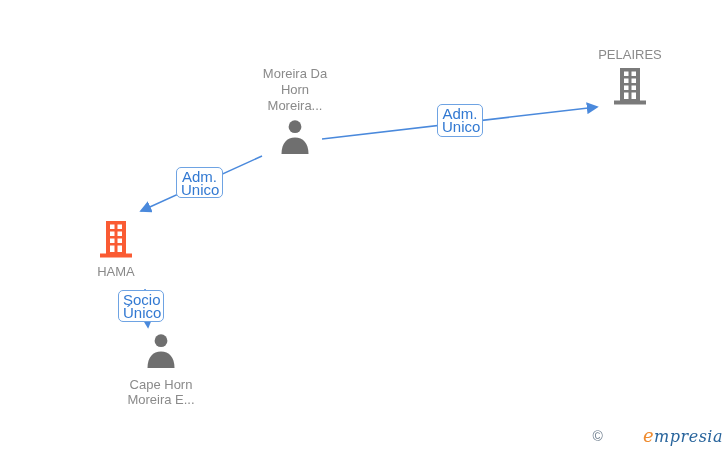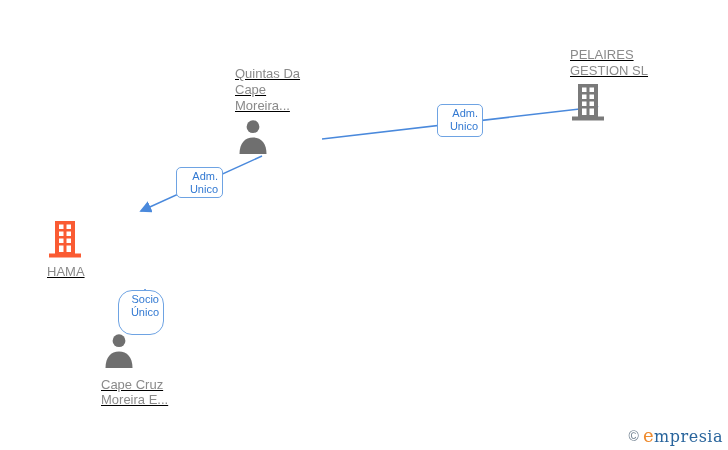--- a/index.html
+++ b/index.html
@@ -16,62 +16,64 @@
     overflow: hidden;
   }
   #edge-layer {
     position: absolute;
     left: 0; top: 0;
     width: 728px; height: 450px;
     pointer-events: none;
   }
   .node {
     position: absolute;
+    text-align: center;
     cursor: pointer;
-    text-decoration: underline;
   }
   .node-label {
     color: #8a8a8a;
     font-size: 13px;
     line-height: 16px;
     white-space: nowrap;
   }
   .node-label span { display: block; }
   .icon-wrap { display: inline-block; }
   .edge-label {
     position: absolute;
     box-sizing: border-box;
     background: #ffffff;
     border: 1.5px solid #6ea3e3;
     border-radius: 5px;
     color: #3279d2;
-    font-size: 11px;
+    font-size: 15px;
     line-height: 13.5px;
-    text-align: right;
+    text-align: center;
     padding: 1.5px 4px 0 4px;
     white-space: nowrap;
   }
   .edge-label span { display: block; }
   #watermark {
     position: absolute;
     right: 5px;
     bottom: 4px;
     display: flex;
     align-items: center;
     gap: 4px;
     cursor: pointer;
   }
   #watermark .copy {
     color: #6f7f8f;
     font-size: 14px;
   }
   #watermark .brand {
     font-family: "DejaVu Serif", serif;
+    font-style: italic;
     font-size: 16px;
     letter-spacing: 0.5px;
+    margin-left: 36px;
   }
   #watermark .brand .b-e  { color: #ef8b2e; font-size: 18px; }
   #watermark .brand .b-rest { color: #28649c; }
 </style>
 </head>
 <body>
 
 <div id="canvas">
 
   <svg id="edge-layer">
@@ -80,54 +82,53 @@
         <path d="M0,0 L10,5 L0,10 z" fill="#4a89dc"></path>
       </marker>
     </defs>
     <line x1="322" y1="139" x2="597" y2="107" stroke="#4a89dc" stroke-width="1.5" marker-end="url(#arrow)"></line>
     <line x1="262" y1="156" x2="141" y2="211" stroke="#4a89dc" stroke-width="1.5" marker-end="url(#arrow)"></line>
     <line x1="145" y1="289" x2="148" y2="327" stroke="#4a89dc" stroke-width="1.5" marker-end="url(#arrow)"></line>
   </svg>
 
   <div class="node" style="left:235px; top:66px; width:120px;">
     <div class="node-label">
-      <span>Quintas Da</span>
-      <span>Cape</span>
+      <span>Moreira Da</span>
+      <span>Horn</span>
       <span>Moreira...</span>
     </div>
     <div class="icon-wrap" style="margin-top:4px;">
       <svg width="36" height="36" viewBox="0 0 36 36">
         <circle cx="18" cy="8.7" r="6.4" fill="#6f6f6f"></circle>
         <path d="M4.5 36 C4.5 25 10 19.5 18 19.5 C26 19.5 31.5 25 31.5 36 Z" fill="#6f6f6f"></path>
       </svg>
     </div>
   </div>
 
   <div class="node" style="left:570px; top:47px; width:120px;">
     <div class="node-label">
       <span>PELAIRES</span>
-      <span>GESTION SL</span>
     </div>
     <div class="icon-wrap" style="margin-top:4px;">
       <svg width="36" height="38" viewBox="0 0 36 38">
         <rect x="8" y="1" width="20" height="33" fill="#7a7a7a"></rect>
         <rect x="2" y="33.5" width="32" height="4" fill="#7a7a7a"></rect>
         <rect x="12" y="4.5" width="4.5" height="4.5" fill="#ffffff"></rect>
         <rect x="19.5" y="4.5" width="4.5" height="4.5" fill="#ffffff"></rect>
         <rect x="12" y="11.5" width="4.5" height="4.5" fill="#ffffff"></rect>
         <rect x="19.5" y="11.5" width="4.5" height="4.5" fill="#ffffff"></rect>
         <rect x="12" y="18.5" width="4.5" height="4.5" fill="#ffffff"></rect>
         <rect x="19.5" y="18.5" width="4.5" height="4.5" fill="#ffffff"></rect>
         <rect x="12" y="25.5" width="4.5" height="6.5" fill="#ffffff"></rect>
         <rect x="19.5" y="25.5" width="4.5" height="6.5" fill="#ffffff"></rect>
       </svg>
     </div>
   </div>
 
-  <div class="node" style="left:47px; top:220px; width:120px;">
+  <div class="node" style="left:56px; top:220px; width:120px;">
     <div class="icon-wrap">
       <svg width="36" height="38" viewBox="0 0 36 38">
         <rect x="8" y="1" width="20" height="33" fill="#fa5b33"></rect>
         <rect x="2" y="33.5" width="32" height="4" fill="#fa5b33"></rect>
         <rect x="12" y="4.5" width="4.5" height="4.5" fill="#ffffff"></rect>
         <rect x="19.5" y="4.5" width="4.5" height="4.5" fill="#ffffff"></rect>
         <rect x="12" y="11.5" width="4.5" height="4.5" fill="#ffffff"></rect>
         <rect x="19.5" y="11.5" width="4.5" height="4.5" fill="#ffffff"></rect>
         <rect x="12" y="18.5" width="4.5" height="4.5" fill="#ffffff"></rect>
         <rect x="19.5" y="18.5" width="4.5" height="4.5" fill="#ffffff"></rect>
@@ -141,36 +142,36 @@
   </div>
 
   <div class="node" style="left:101px; top:332px; width:120px;">
     <div class="icon-wrap">
       <svg width="36" height="36" viewBox="0 0 36 36">
         <circle cx="18" cy="8.7" r="6.4" fill="#6f6f6f"></circle>
         <path d="M4.5 36 C4.5 25 10 19.5 18 19.5 C26 19.5 31.5 25 31.5 36 Z" fill="#6f6f6f"></path>
       </svg>
     </div>
     <div class="node-label" style="margin-top:5px; line-height:15px;">
-      <span>Cape Cruz</span>
+      <span>Cape Horn</span>
       <span>Moreira E...</span>
     </div>
   </div>
 
   <div class="edge-label" style="left:437px; top:104px; width:46px; height:33px;">
     <span>Adm.</span>
     <span>Unico</span>
   </div>
 
   <div class="edge-label" style="left:176px; top:167px; width:47px; height:31px;">
     <span>Adm.</span>
     <span>Unico</span>
   </div>
 
-  <div class="edge-label" style="left:118px; top:290px; width:46px; height:45px;border-radius:14px;">
+  <div class="edge-label" style="left:118px; top:290px; width:46px; height:32px;">
     <span>Socio</span>
     <span>Único</span>
   </div>
 
   <div id="watermark">
     <span class="copy">©</span>
     <span class="brand"><span class="b-e">e</span><span class="b-rest">mpresia</span></span>
   </div>
 
 </div>

